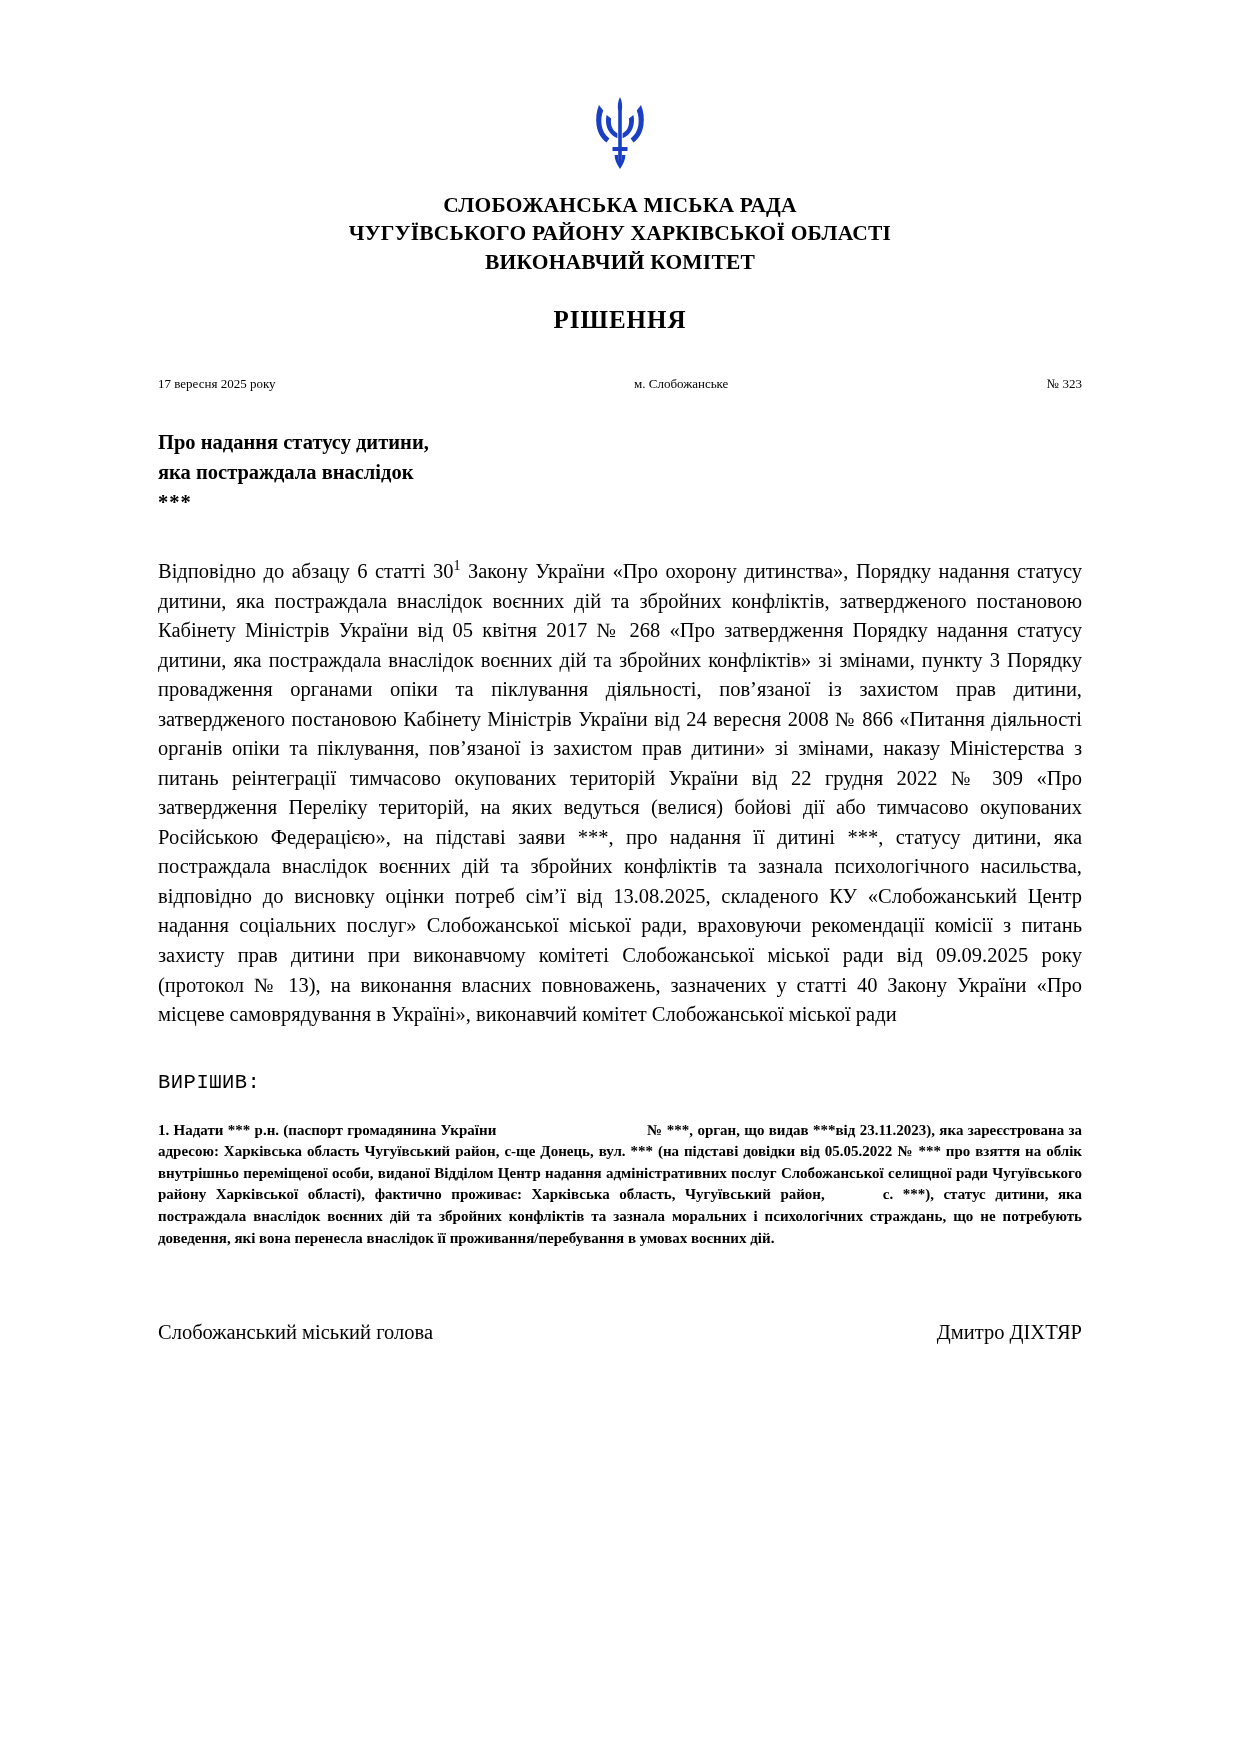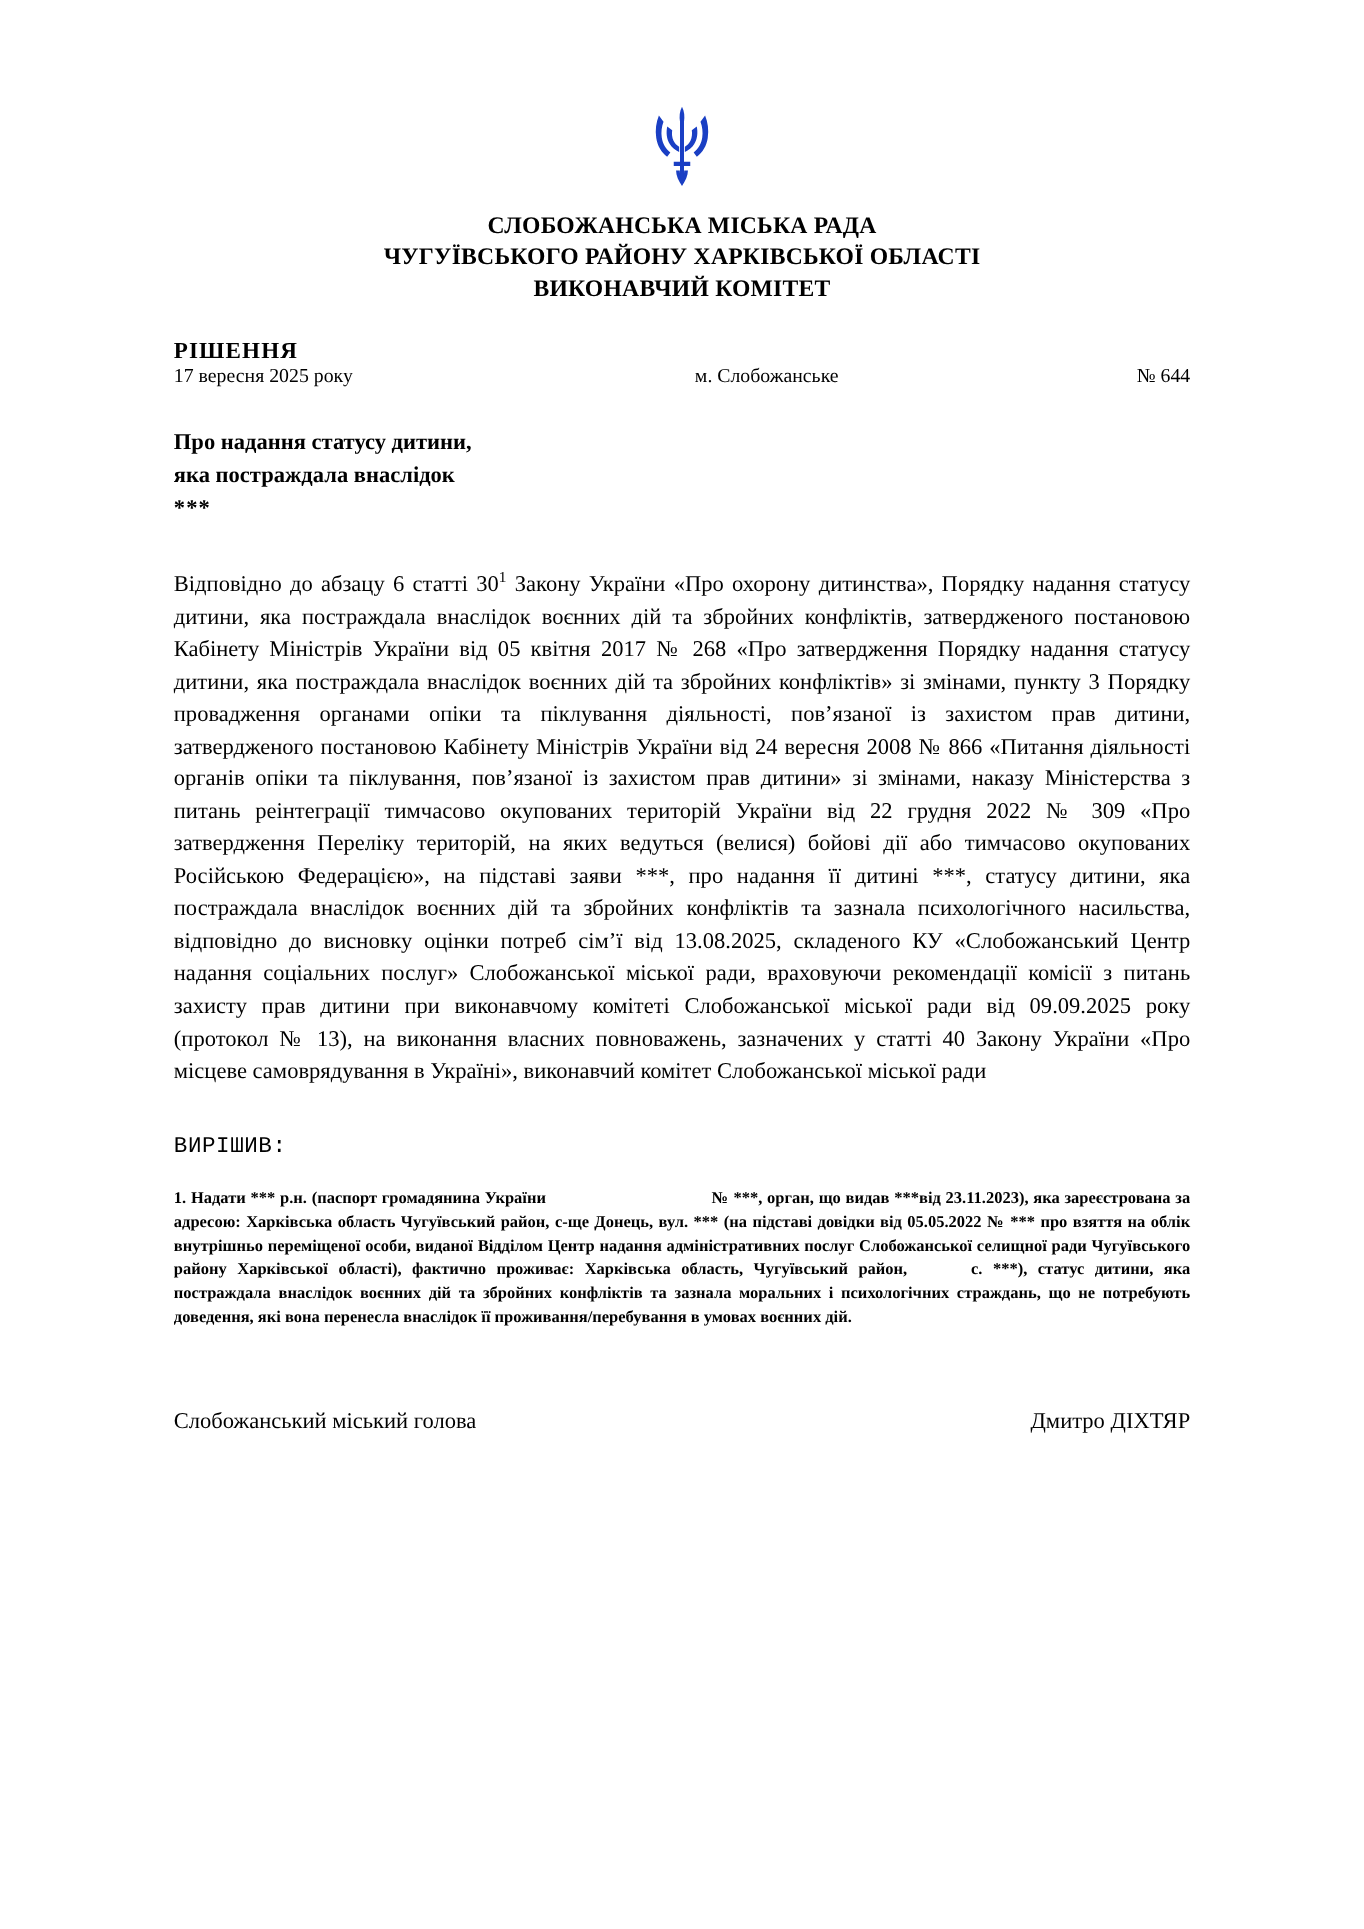--- a/index.html
+++ b/index.html
@@ -32,32 +32,33 @@
   .org-block {
     text-align: center;
     font-weight: bold;
     font-size: 21.5px;
     line-height: 1.32;
     letter-spacing: 0.2px;
   }
   .org-line { white-space: nowrap; }
 
   .doc-type {
-    text-align: left;
+    text-align: center;
     font-weight: bold;
-    font-size: 21px;
+    font-size: 25px;
     letter-spacing: 1px;
     margin-top: 30px;
   }
 
   .meta-row {
     display: flex;
     justify-content: space-between;
     align-items: flex-end;
-    font-size: 18px;
+    margin-top: 42px;
+    font-size: 13px;
   }
   .meta-date { flex: 0 0 auto; }
   .meta-place { flex: 1 1 auto; text-align: center; padding-left: 40px; }
   .meta-number { flex: 0 0 auto; }
 
   .title-block {
     margin-top: 36px;
     font-weight: bold;
     font-size: 20.5px;
     line-height: 1.45;
@@ -132,21 +133,21 @@
     <div class="org-line">СЛОБОЖАНСЬКА МІСЬКА РАДА</div>
     <div class="org-line">ЧУГУЇВСЬКОГО РАЙОНУ ХАРКІВСЬКОЇ ОБЛАСТІ</div>
     <div class="org-line">ВИКОНАВЧИЙ КОМІТЕТ</div>
   </div>
 
   <div class="doc-type">РІШЕННЯ</div>
 
   <div class="meta-row">
     <div class="meta-date">17 вересня 2025 року</div>
     <div class="meta-place">м. Слобожанське</div>
-    <div class="meta-number">№ 644</div>
+    <div class="meta-number">№ 323</div>
   </div>
 
   <div class="title-block">
     <div>Про надання статусу дитини,</div>
     <div>яка постраждала внаслідок</div>
     <div class="title-stars">***</div>
   </div>
 
   <div class="body-text">
     <p>

